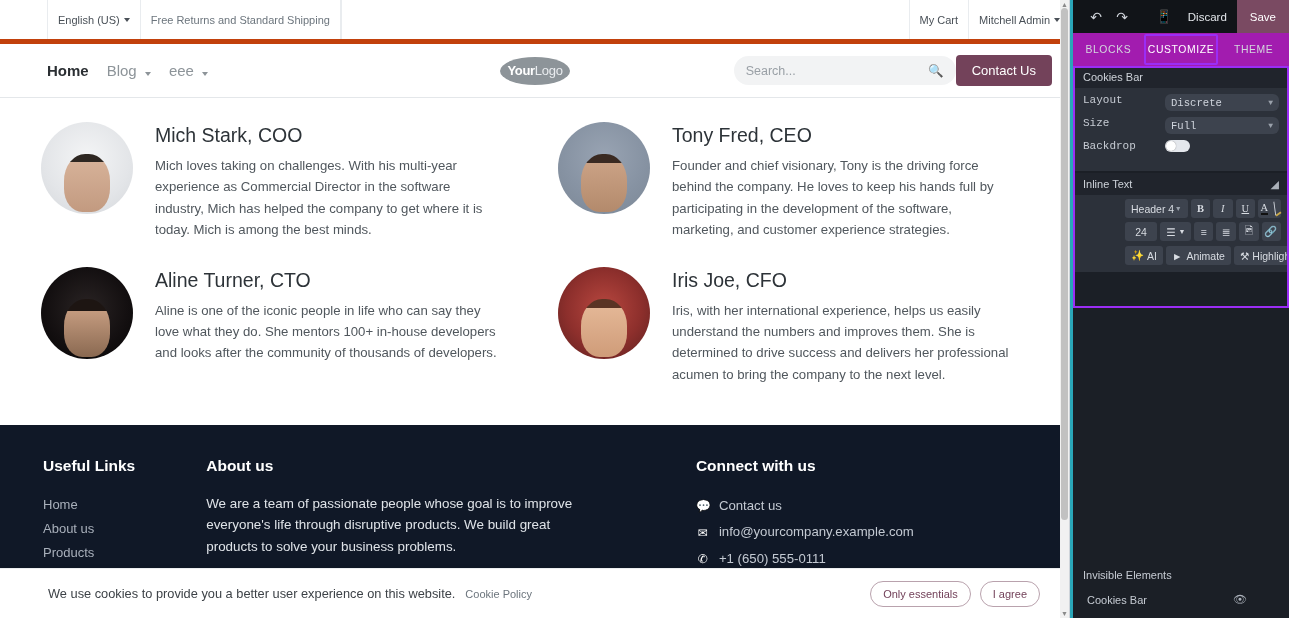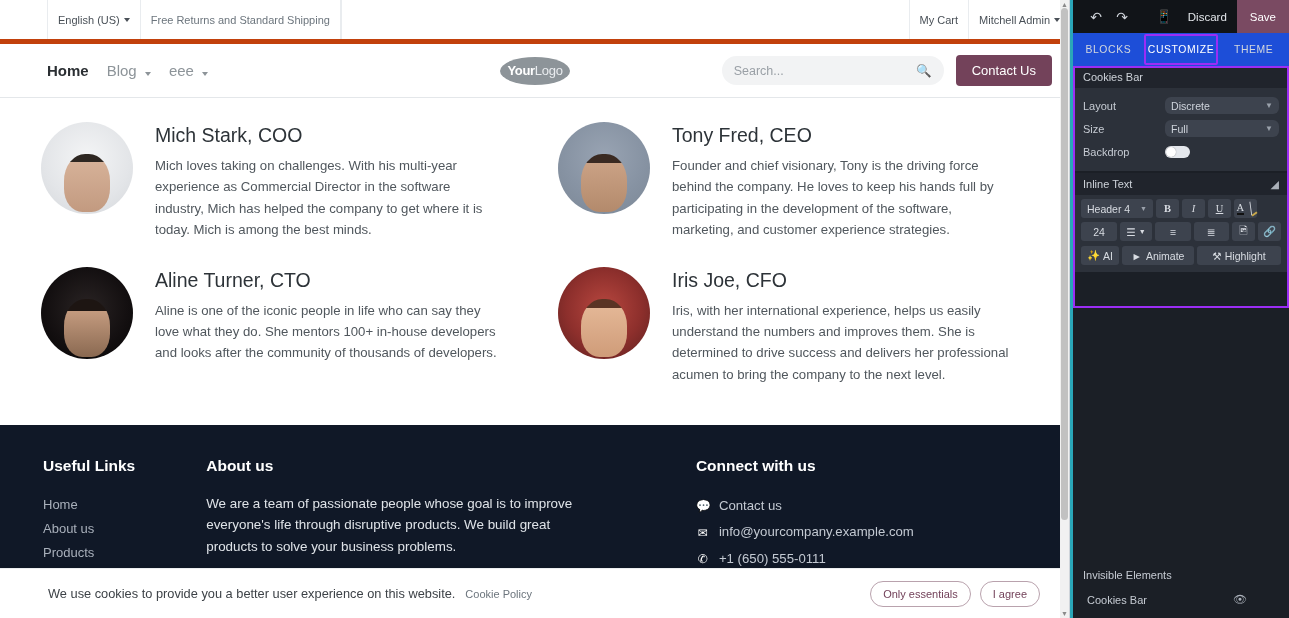--- a/index.html
+++ b/index.html
@@ -53,21 +53,21 @@
     position: absolute; left: 50%; transform: translateX(-50%);
     width: 70px; height: 30px; display:flex; align-items:center; justify-content:center;
   }
   .logo .blob {
     width: 70px; height: 28px; background: #8d9499; border-radius: 50%;
     display: flex; align-items: center; justify-content: center;
     font-size: 13px; color: #fff; letter-spacing: -0.3px;
   }
   .logo .blob b { font-weight: 700; }
   .logo .blob i { font-style: normal; color: #e9ecef; }
-  .nav-right { margin-left: auto; display: flex; align-items: center; gap: 12px; }
+  .nav-right { margin-left: auto; display: flex; align-items: center; }
   .searchbox {
     width: 222px; height: 29px; background: #f2f3f4; border-radius: 16px;
     display: flex; align-items: center; padding: 0 12px; color: #9aa0a6; font-size: 12.5px;
   }
   .searchbox .sinput { flex: 1; }
   .btn-contact {
     background: #73425a; color: #fff; border: none; border-radius: 4px;
     padding: 8px 16px; font-size: 13px; cursor: pointer;
   }
 
@@ -140,50 +140,50 @@
   }
   .ed-ico { color: #cfd3d9; font-size: 14px; width: 26px; text-align: center; cursor: pointer; }
   .ed-top .push { flex: 1; }
   .ed-mobile { color:#cfd3d9; font-size: 13px; width: 26px; text-align:center; }
   .ed-discard { color: #e3e6ea; font-size: 11.5px; padding: 0 10px; cursor:pointer; }
   .ed-save {
     background: #7a4a62; color: #fff; font-size: 11.5px; height: 33px;
     display: flex; align-items: center; padding: 0 13px; cursor: pointer;
   }
 
-  .ed-tabs { height: 33px; background: #1d4ed8; display: flex; align-items: stretch;
+  .ed-tabs { height: 33px; background: #a21caf; display: flex; align-items: stretch;
              border-left: 3px solid #2aa6b8; position: relative; }
   .ed-tab { flex: 1; display:flex; align-items:center; justify-content:center;
             color: #d3d7dd; font-size: 10.4px; letter-spacing: .6px; cursor:pointer; }
   .ed-tab.sel { border: 2px solid #9b2df5; color: #fff; border-radius: 2px; margin: 1px 0; }
 
   .ed-body { position: relative; height: 552px; background: #1b1f26;
              border-left: 3px solid #2aa6b8; }
 
   .hl-box { position: absolute; left: 0; top: 0; width: 216px; height: 242px;
             border: 2px solid #9b2df5; pointer-events: none; }
 
   .sec { background: #2c313a; }
   .sec-head { height: 22px; display: flex; align-items: center; padding: 0 10px;
               background: #20242c; color: #cdd2d9; font-size: 11px; justify-content: space-between; }
   .sec-head .eraser { color: #aab0b9; font-size: 11px; }
-  .row { display: flex; align-items: center; height: 23px; padding: 0 10px; }
+  .row { display: flex; align-items: flex-start; height: 23px; padding: 0 10px; font-family: Liberation Mono, monospace; }
   .row .lbl { width: 82px; color: #c6cbd3; font-size: 11px; }
   .select {
     flex: 1; height: 17px; background: #3d434e; border-radius: 6px;
     display: flex; align-items: center; padding: 0 6px; color: #cfd4dc; font-size: 10.6px;
     cursor: pointer;
   }
   .select .sv { flex: 1; }
   .select .dn { font-size: 8px; color: #9aa1ab; }
   .toggle { width: 25px; height: 12px; background: #e4e7ec; border-radius: 7px; position: relative; cursor:pointer; }
   .toggle::after { content:""; position:absolute; left:1px; top:1px; width:10px; height:10px;
                    border-radius:50%; background:#fff; box-shadow:0 0 1px rgba(0,0,0,.5); }
 
-  .tt-row { display: flex; gap: 3px; padding: 4px 8px 0 8px; }
+  .tt-row { display: flex; gap: 3px; padding: 4px 8px 0 8px; margin-left: 44px; }
   .tt-btn {
     background: #3d434e; border-radius: 3px; color: #d8dce2; font-size: 10.5px;
     display: flex; align-items: center; justify-content: center; height: 19px;
     cursor: pointer; padding: 0 6px; white-space: nowrap;
   }
   .tt-sel { width: 72px; justify-content: space-between; }
   .tt-sq { width: 23px; padding: 0; }
   .tt-w { flex: 1; }
   .tt-row2 { padding-bottom: 0; }
   .tt-row3 { padding-bottom: 7px; }

